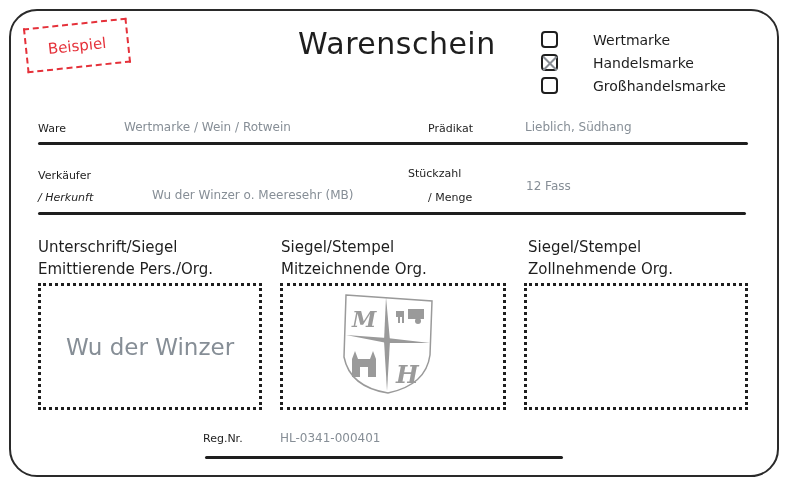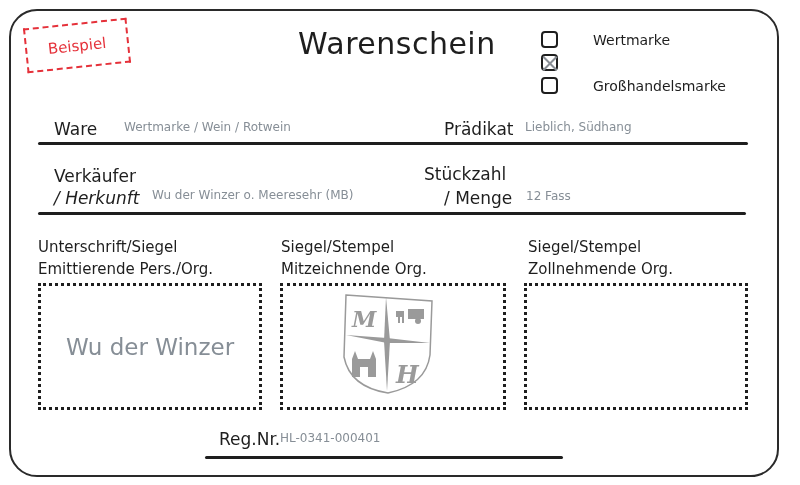--- a/index.html
+++ b/index.html
@@ -14,21 +14,21 @@
     .title { left: 298px; top: 26px; font-size: 30px; color: #1e1e1e; letter-spacing: 0.5px; }
     .checks { left: 541px; top: 28px; }
     .check-row { display: flex; align-items: center; height: 23px; }
     .box { width: 17px; height: 17px; border: 2px solid #1e1e1e; border-radius: 4px; box-sizing: border-box;
       margin-right: 4px; position: relative; }
     .box.checked::before, .box.checked::after { content: ""; position: absolute; left: 6px; top: -2px; width: 2px; height: 19px;
       background: #8a8f96; }
     .box.checked::before { transform: rotate(45deg); }
     .box.checked::after { transform: rotate(-45deg); }
     .check-label { font-size: 14px; color: #1e1e1e; margin-left: 31px; }
-    .label { font-size: 17px; color: #1e1e1e; line-height: 22px; margin-left: 16px; }
+    .label { font-size: 11px; color: #1e1e1e; line-height: 22px; }
     .value { font-size: 12px; color: #868e96; }
     .rule { height: 3px; background: #1e1e1e; border-radius: 2px; }
     .sig-head { font-size: 15px; line-height: 22px; color: #1e1e1e; }
     .sig-box { border: 3px dotted #1e1e1e; box-sizing: border-box; }
     .sig-name { font-size: 23px; color: #868e96; }
   </style>
 </head>
 <body>
 
 <div class="card"></div>
@@ -39,39 +39,40 @@
 
 <div class="abs title">Warenschein</div>
 
 <div class="abs checks">
   <div class="check-row">
     <div class="box"></div>
     <span class="check-label">Wertmarke</span>
   </div>
   <div class="check-row">
     <div class="box checked"></div>
+    <span class="check-label">Handelsmarke</span>
   </div>
   <div class="check-row">
     <div class="box"></div>
     <span class="check-label">Großhandelsmarke</span>
   </div>
 </div>
 
 <div class="abs label" style="left:38px; top:118px;">Ware</div>
 <div class="abs value" style="left:124px; top:120px;">Wertmarke / Wein / Rotwein</div>
 <div class="abs label" style="left:428px; top:118px;">Prädikat</div>
 <div class="abs value" style="left:525px; top:120px;">Lieblich, Südhang</div>
 <div class="abs rule" style="left:38px; top:142px; width:710px;"></div>
 
 <div class="abs label" style="left:38px; top:165px;">Verkäufer</div>
 <div class="abs label" style="left:38px; top:187px;font-style:italic;">/ Herkunft</div>
 <div class="abs value" style="left:152px; top:188px;">Wu der Winzer o. Meeresehr (MB)</div>
 <div class="abs label" style="left:408px; top:163px;">Stückzahl</div>
 <div class="abs label" style="left:428px; top:187px;">/ Menge</div>
-<div class="abs value" style="left:526px; top:189px;">12 Fass</div>
+<div class="abs value" style="left:526px; top:179px;">12 Fass</div>
 <div class="abs rule" style="left:38px; top:212px; width:708px;"></div>
 
 <div class="abs sig-head" style="left:38px; top:236px;">
   <div>Unterschrift/Siegel</div>
   <div>Emittierende Pers./Org.</div>
 </div>
 <div class="abs sig-head" style="left:281px; top:236px;">
   <div>Siegel/Stempel</div>
   <div>Mitzeichnende Org.</div>
 </div>

